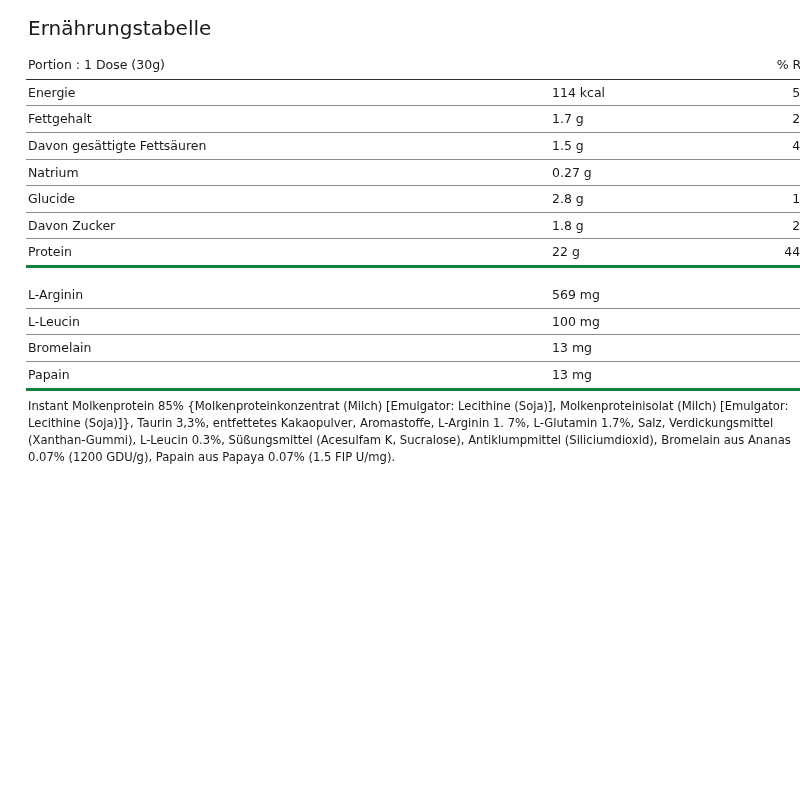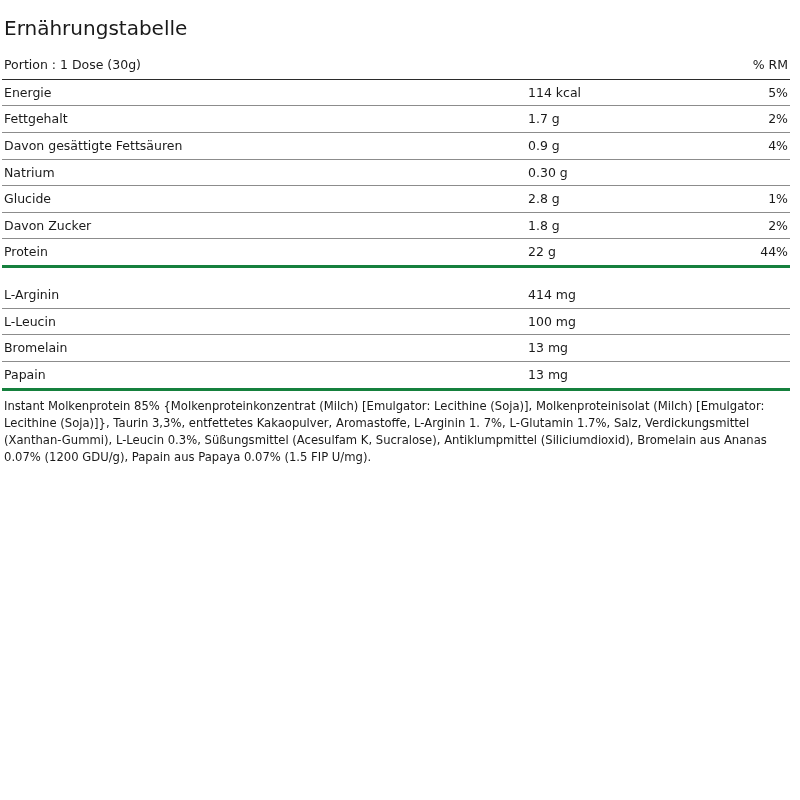--- a/index.html
+++ b/index.html
@@ -12,21 +12,21 @@
     height: 800px;
     font-family: "DejaVu Sans", sans-serif;
     color: #1a1a1a;
     -webkit-font-smoothing: antialiased;
   }
   .page {
     position: relative;
     width: 652px;
     height: 800px;
     box-sizing: border-box;
-    padding: 10px 10px 0 2px;
+    padding: 10px 10px 0 26px;
   }
   .title {
     font-size: 20px;
     font-weight: 400;
     color: #1a1a1a;
     margin: 6px 0 12px 2px;
     line-height: 1.2;
   }
   table.nutrition {
     width: 782px;
@@ -88,26 +88,26 @@
         <td class="col-value">114 kcal</td>
         <td class="col-rm">5%</td>
       </tr>
       <tr class="row">
         <td class="col-label">Fettgehalt</td>
         <td class="col-value">1.7 g</td>
         <td class="col-rm">2%</td>
       </tr>
       <tr class="row">
         <td class="col-label">Davon gesättigte Fettsäuren</td>
-        <td class="col-value">0.9 g</td>
+        <td class="col-value">1.5 g</td>
         <td class="col-rm">4%</td>
       </tr>
       <tr class="row">
         <td class="col-label">Natrium</td>
-        <td class="col-value">0.30 g</td>
+        <td class="col-value">0.27 g</td>
         <td class="col-rm"></td>
       </tr>
       <tr class="row">
         <td class="col-label">Glucide</td>
         <td class="col-value">2.8 g</td>
         <td class="col-rm">1%</td>
       </tr>
       <tr class="row">
         <td class="col-label">Davon Zucker</td>
         <td class="col-value">1.8 g</td>
@@ -120,21 +120,21 @@
       </tr>
 
       <tr class="spacer-row">
         <td></td>
         <td></td>
         <td></td>
       </tr>
 
       <tr class="row">
         <td class="col-label">L-Arginin</td>
-        <td class="col-value">414 mg</td>
+        <td class="col-value">569 mg</td>
         <td class="col-rm"></td>
       </tr>
       <tr class="row">
         <td class="col-label">L-Leucin</td>
         <td class="col-value">100 mg</td>
         <td class="col-rm"></td>
       </tr>
       <tr class="row">
         <td class="col-label">Bromelain</td>
         <td class="col-value">13 mg</td>

